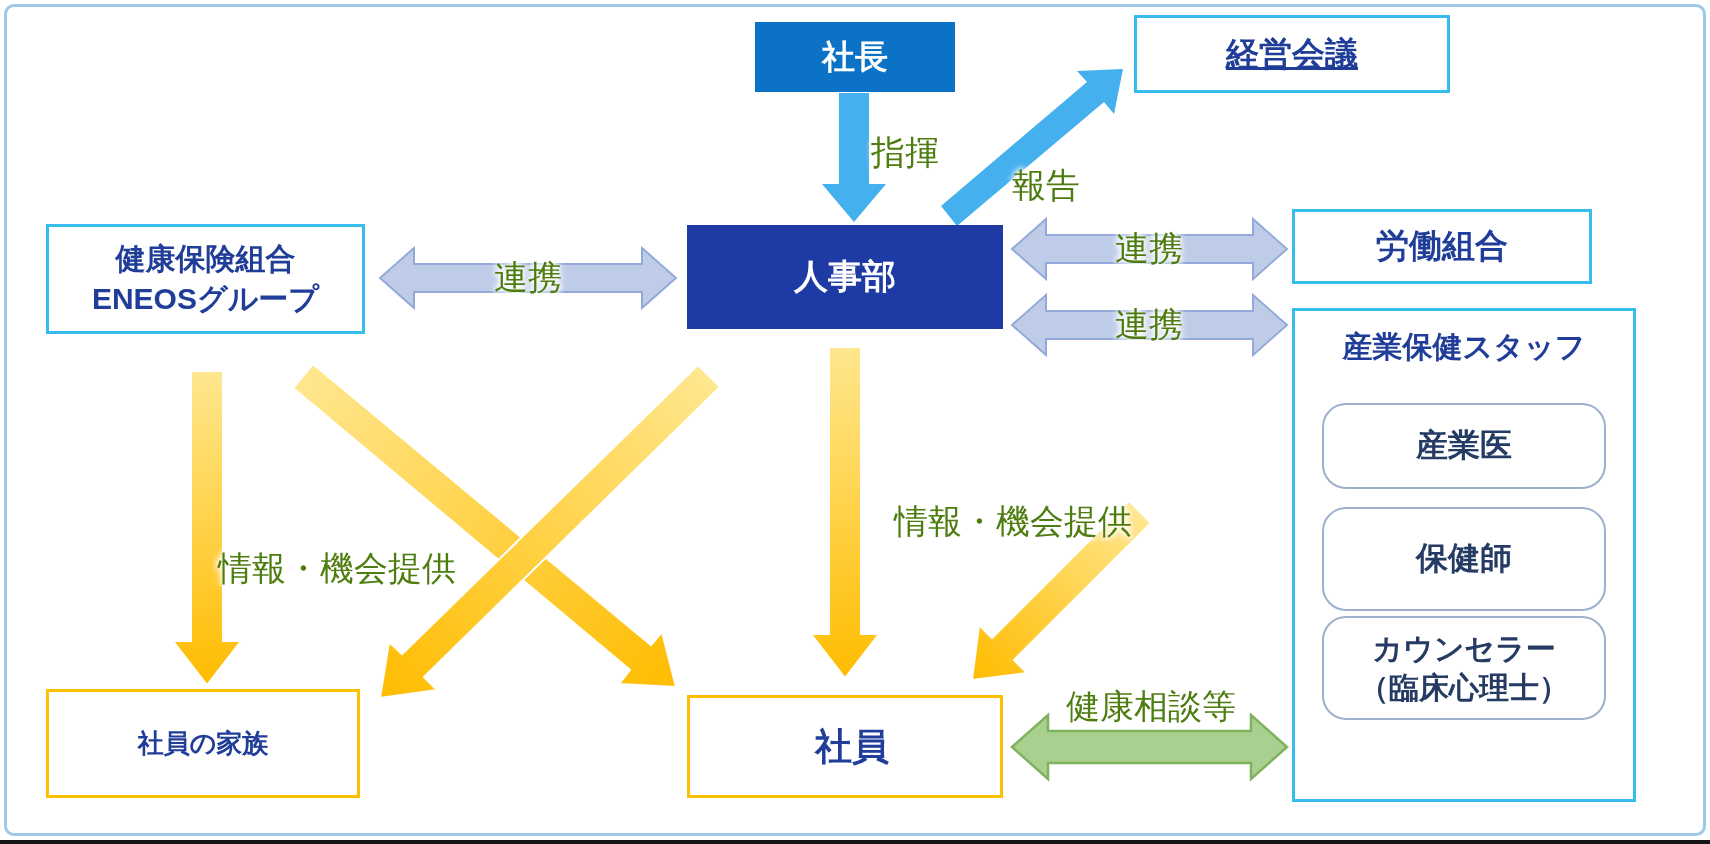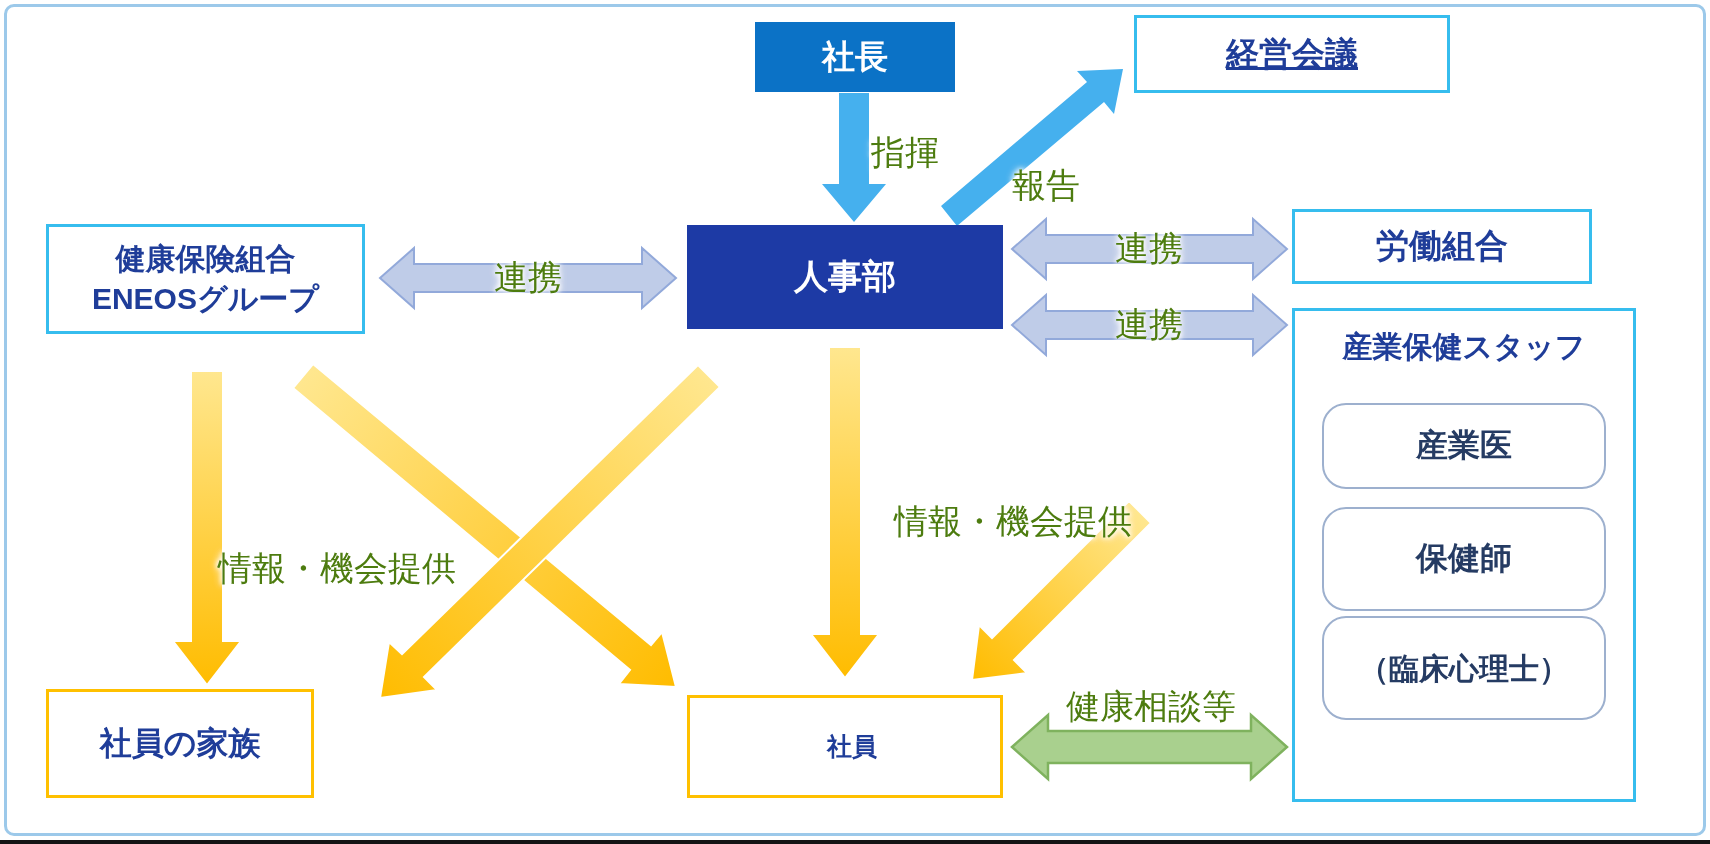--- a/index.html
+++ b/index.html
@@ -46,24 +46,24 @@
   #staff-panel { left:1292px; top:308px; width:344px; height:494px;
     border:3px solid var(--accent-cyan,#36BDEE); justify-content:flex-start; padding-top:16px;
     color:var(--title-blue,#1F3D99); font-size:30px; }
   .inner {
     border:2px solid #9DB0CE; border-radius:24px;
     color:var(--inner-navy,#253B63); font-size:32px; z-index:3;
   }
   #staff1 { left:1322px; top:403px; width:284px; height:86px; }
   #staff2 { left:1322px; top:507px; width:284px; height:104px; }
   #staff3 { left:1322px; top:616px; width:284px; height:104px; font-size:30px; line-height:1.3; }
-  #family   { left:46px;  top:689px; width:268px; height:109px;
-    border:3px solid var(--gold,#FFC000); color:var(--title-blue,#1F3D99); font-size:32px; }
+  #family   { left:46px;  top:689px; width:314px; height:109px;
+    border:3px solid var(--gold,#FFC000); color:var(--title-blue,#1F3D99); font-size:26px; }
   #employee { left:687px; top:695px; width:316px; height:103px;
-    border:3px solid var(--gold,#FFC000); color:var(--title-blue,#1F3D99); font-size:25px;padding-left:14px; }
+    border:3px solid var(--gold,#FFC000); color:var(--title-blue,#1F3D99); font-size:37px;padding-left:14px; }
 
   .edge-label {
     position:absolute; z-index:3; color:#4d7c0f; font-size:34px; white-space:nowrap;
     transform:translate(-50%,-50%);
     text-shadow:0 0 5px #fff,0 0 5px #fff,0 0 8px #fff,0 0 8px #fff;
   }
   #lbl-command { left:905px;  top:153px; }
   #lbl-report  { left:1046px; top:166px;margin-top:20px; }
   #lbl-link-left  { left:528px;  top:278px; }
   #lbl-link-union { left:1149px; top:249px; }
@@ -144,20 +144,21 @@
 
 <div class="box inner" id="staff1">
   <span>産業医</span>
 </div>
 
 <div class="box inner" id="staff2">
   <span>保健師</span>
 </div>
 
 <div class="box inner" id="staff3">
+  <div>カウンセラー</div>
   <div>（臨床心理士）</div>
 </div>
 
 <div class="box" id="family">
   <span>社員の家族</span>
 </div>
 
 <div class="box" id="employee">
   <span>社員</span>
 </div>

